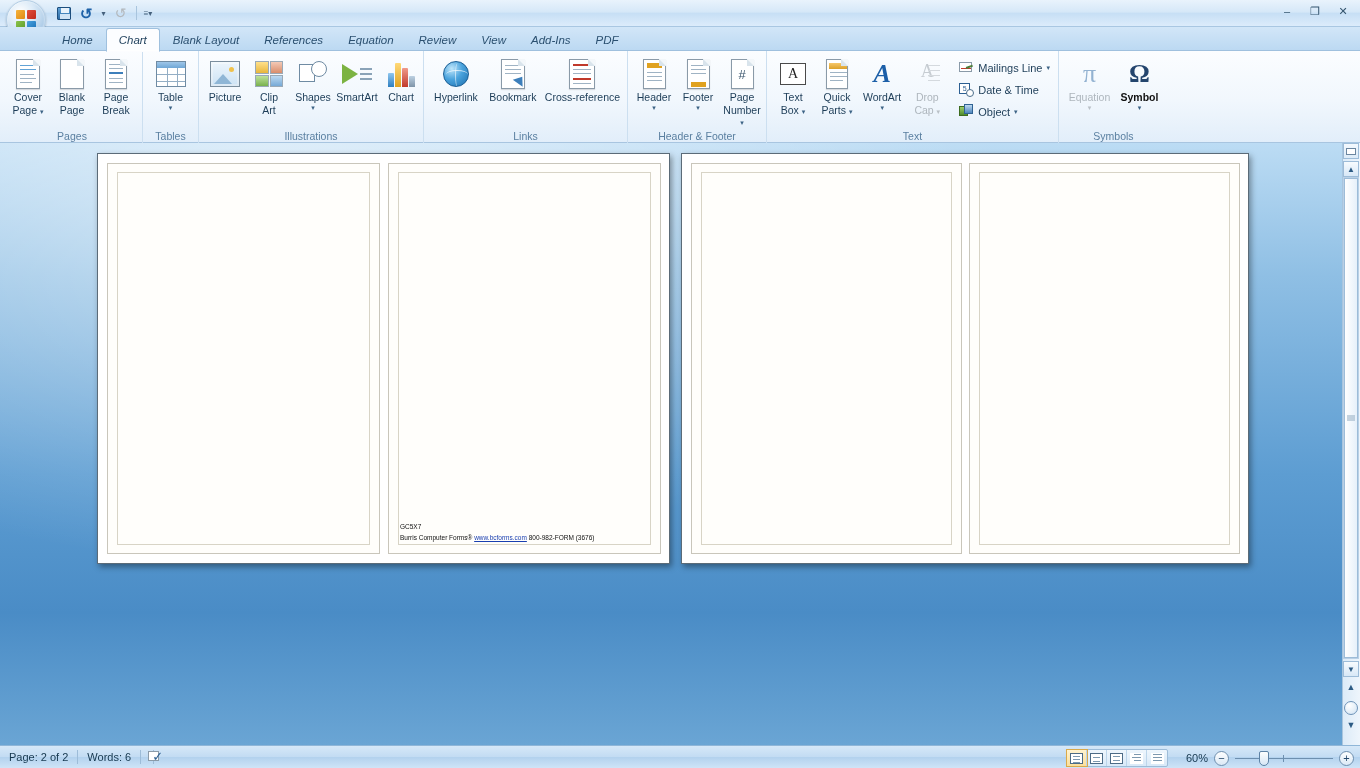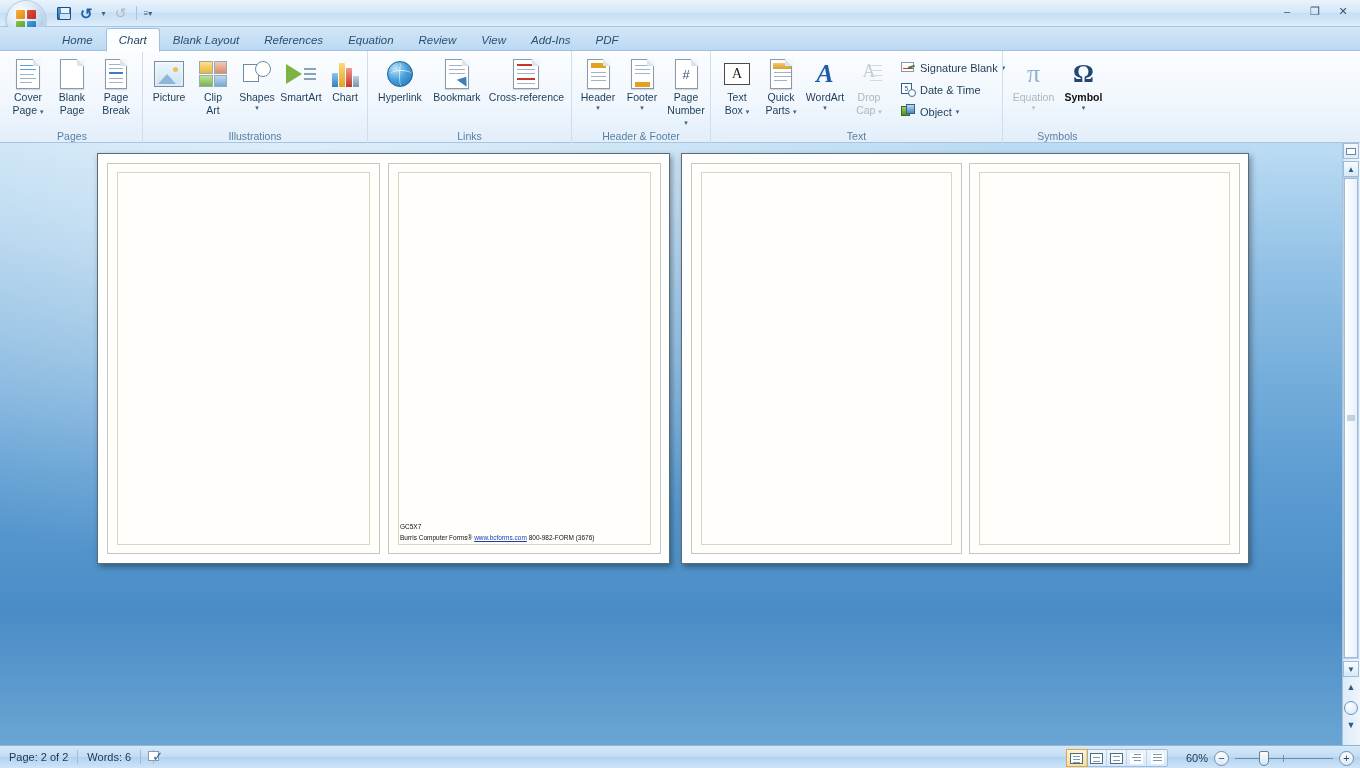--- a/index.html
+++ b/index.html
@@ -351,20 +351,38 @@
                   <i class="ln" style="top:22px"></i>
               </span>
             </span>
             <span class="lbl">Page</span>
             <span class="lbl">Break</span>
           </div>
         </div>
         <div class="group-label">Pages</div>
       </div>
 
+      <div class="group" style="width:56px">
+        <div class="group-body" style="justify-content:center">
+          <div class="big-btn">
+            <span class="ico">
+              <span class="tbl-ico">
+                <i class="hdr"></i>
+                <i class="v" style="left:10px"></i>
+                  <i class="v" style="left:20px"></i>
+                <i class="h" style="top:12px"></i>
+                  <i class="h" style="top:19px"></i>
+              </span>
+            </span>
+            <span class="lbl">Table</span>
+            <span class="caret">▾</span>
+          </div>
+        </div>
+        <div class="group-label">Tables</div>
+      </div>
 
       <div class="group" style="width:225px">
         <div class="group-body">
           <div class="big-btn">
             <span class="ico">
               <span class="pic-ico">
                   <i class="sky"></i>
                   <i class="mtn"></i>
                   <i class="sun"></i>
                 </span>
@@ -530,21 +548,21 @@
             <span class="lbl"><span>Cap</span> <span class="caret dis">▾</span></span>
           </div>
 
           <div class="small-col" style="margin-left:6px">
             <div class="small-btn">
               <span class="mini-ico">
                 <span style="position:absolute;left:0;top:2px;width:13px;height:10px;background:#fff;border:1px solid #8a9aa8"></span>
                 <span style="position:absolute;left:2px;top:8px;width:10px;height:1px;background:#c0392b"></span>
                 <span style="position:absolute;left:6px;top:1px;width:7px;height:7px;border-bottom:2px solid #4c7d3a;transform:rotate(-20deg)"></span>
               </span>
-              <span>Signature Blank</span>
+              <span>Mailings Line</span>
               <span class="caret">▾</span>
             </div>
             <div class="small-btn">
               <span class="mini-ico">
                 <span style="position:absolute;left:0;top:1px;width:11px;height:11px;background:#fff;border:1px solid #2c5f92;font-size:7px;color:#2c5f92;text-align:center;line-height:10px">5</span>
                 <span style="position:absolute;right:0;bottom:0;width:8px;height:8px;border:1px solid #4b6e8c;border-radius:50%;background:#fff"></span>
               </span>
               <span>Date &amp; Time</span>
             </div>
             <div class="small-btn">

